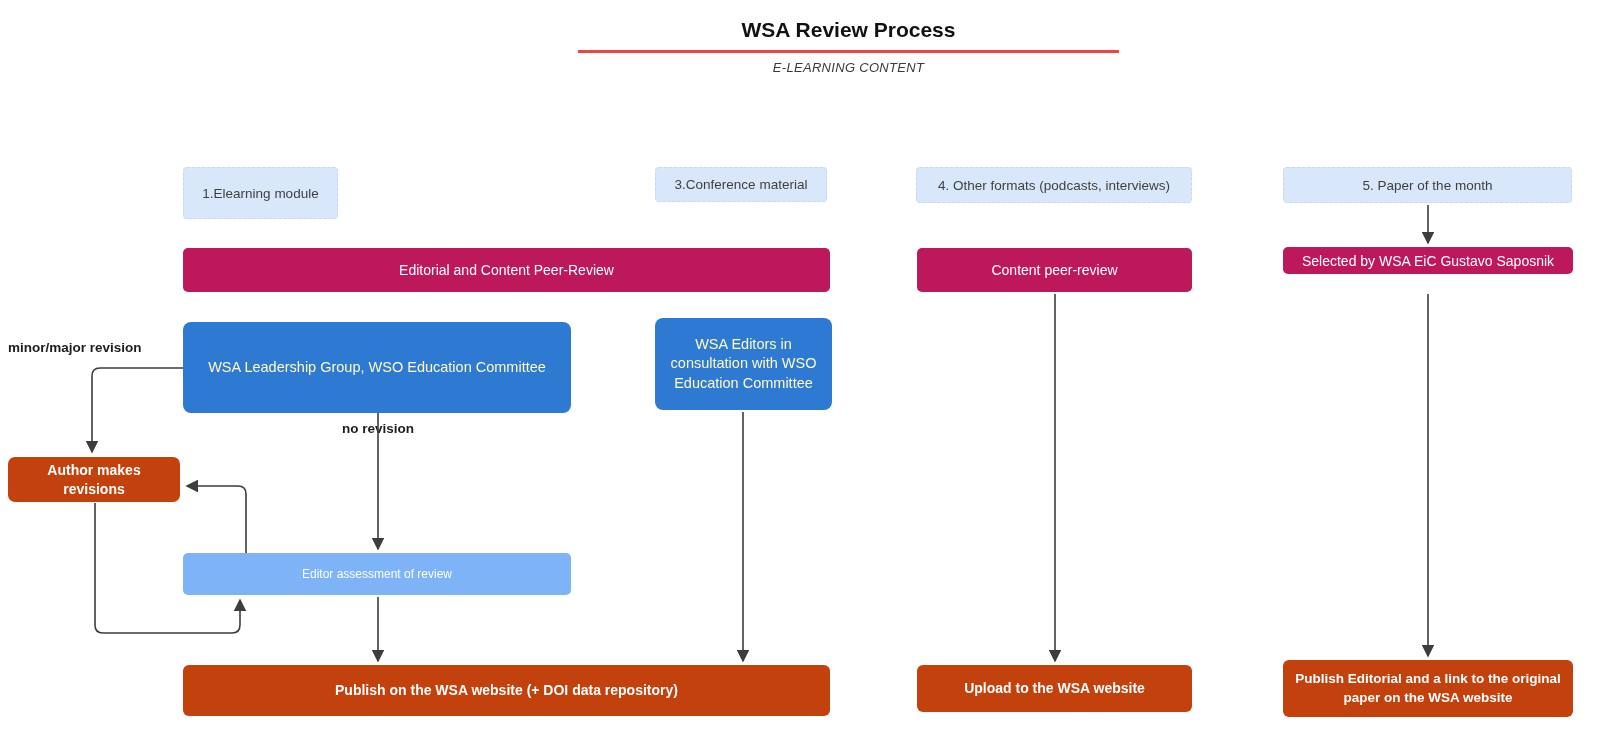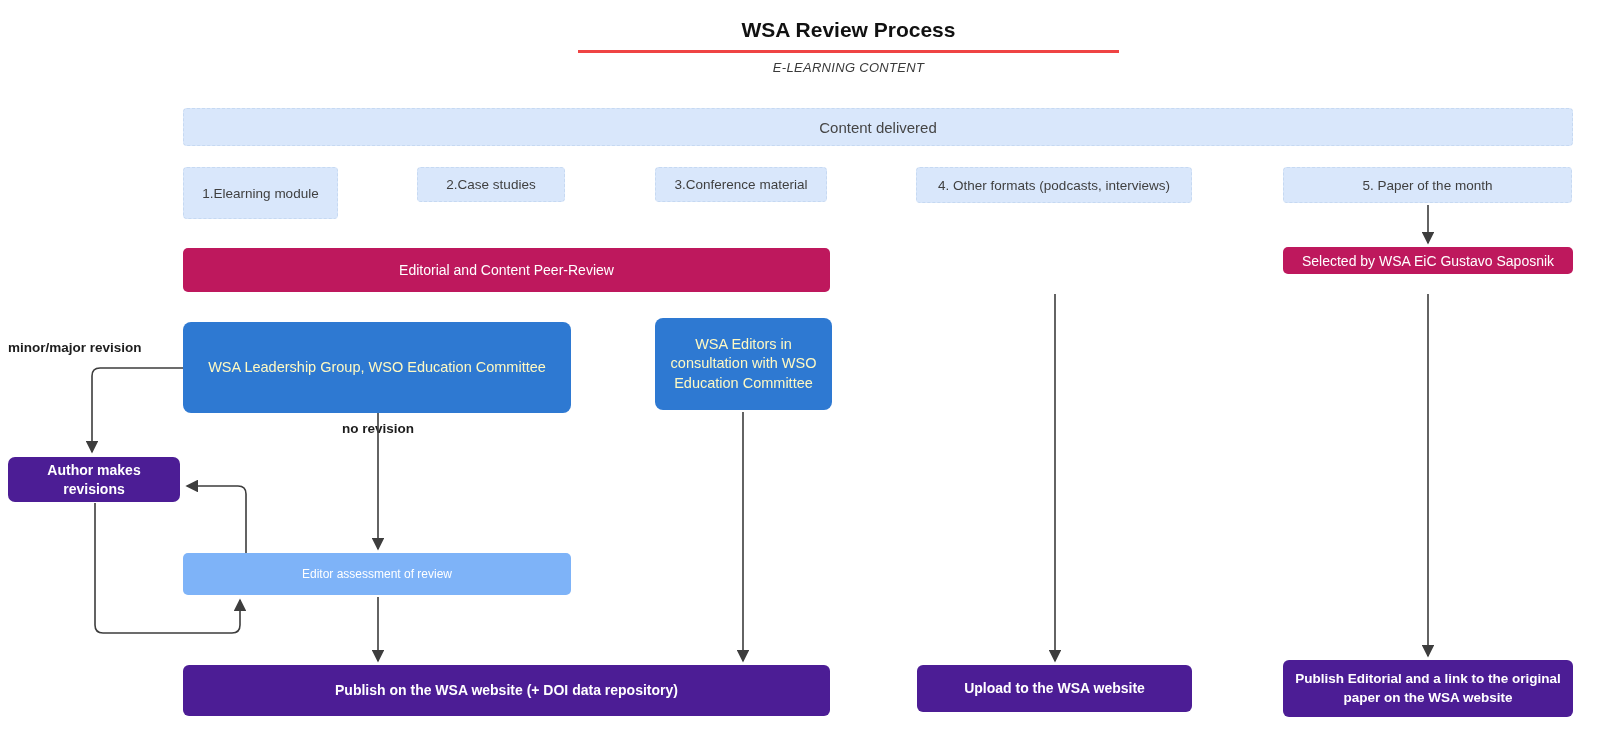--- a/index.html
+++ b/index.html
@@ -20,21 +20,21 @@
     background:#be185d;color:#ffffff;border-radius:5px;font-size:14px;
   }
   .medium-light{
     background:#7eb3f8;color:#ffffff;border-radius:5px;font-size:12px;
   }
   .strong{
     background:#2e79d2;color:#fef9c3;border-radius:8px;font-size:14.5px;
     padding:6px 14px;line-height:1.35;
   }
   .navy{
-    background:#4c1d95;color:#ffffff;border-radius:6px;font-weight:bold;
+    background:#c2410c;color:#ffffff;border-radius:6px;font-weight:bold;
     font-size:14px;line-height:1.35;padding:16px 10px;
   }
   .flow-label{
     position:absolute;font-weight:bold;font-size:13.5px;color:#1d1d1d;white-space:nowrap;
   }
   .title-wrap{
     position:absolute;left:578px;top:18px;width:541px;text-align:center;
     border-bottom:3px solid #ef4444;padding-bottom:8px;
   }
   .title{font-size:21px;font-weight:bold;color:#111111;}
@@ -47,29 +47,28 @@
 </head>
 <body>
 
 <div id="canvas">
 
   <div class="title-wrap">
     <span class="title">WSA Review Process</span>
   </div>
   <div class="subtitle">E-LEARNING CONTENT</div>
 
-  <div class="node light banner" style="left:183px;top:108px;width:1390px;height:38px;">Content delivered</div>
 
   <div class="node light" style="left:183px;top:167px;width:155px;height:52px;">1.Elearning module</div>
-  <div class="node light" style="left:417px;top:167px;width:148px;height:35px;">2.Case studies</div>
   <div class="node light" style="left:655px;top:167px;width:172px;height:35px;">3.Conference material</div>
   <div class="node light" style="left:916px;top:167px;width:276px;height:36px;">4. Other formats (podcasts, interviews)</div>
   <div class="node light" style="left:1283px;top:167px;width:289px;height:36px;">5. Paper of the month</div>
 
   <div class="node medium" style="left:183px;top:248px;width:647px;height:44px;">Editorial and Content Peer-Review</div>
+  <div class="node medium" style="left:917px;top:248px;width:275px;height:44px;">Content peer-review</div>
   <div class="node medium" style="left:1283px;top:247px;width:290px;height:27px;">Selected by WSA EiC Gustavo Saposnik</div>
 
   <div class="node strong" style="left:183px;top:322px;width:388px;height:91px;">WSA Leadership Group, WSO Education Committee</div>
   <div class="node strong" style="left:655px;top:318px;width:177px;height:92px;">WSA Editors in consultation with WSO Education Committee</div>
 
   <div class="flow-label" style="left:8px;top:340px;">minor/major revision</div>
   <div class="flow-label" style="left:342px;top:421px;">no revision</div>
   <div class="node navy" style="left:8px;top:457px;width:172px;height:45px;border-radius:7px;">Author makes revisions</div>
   <div class="node medium-light" style="left:183px;top:553px;width:388px;height:42px;">Editor assessment of review</div>
 

